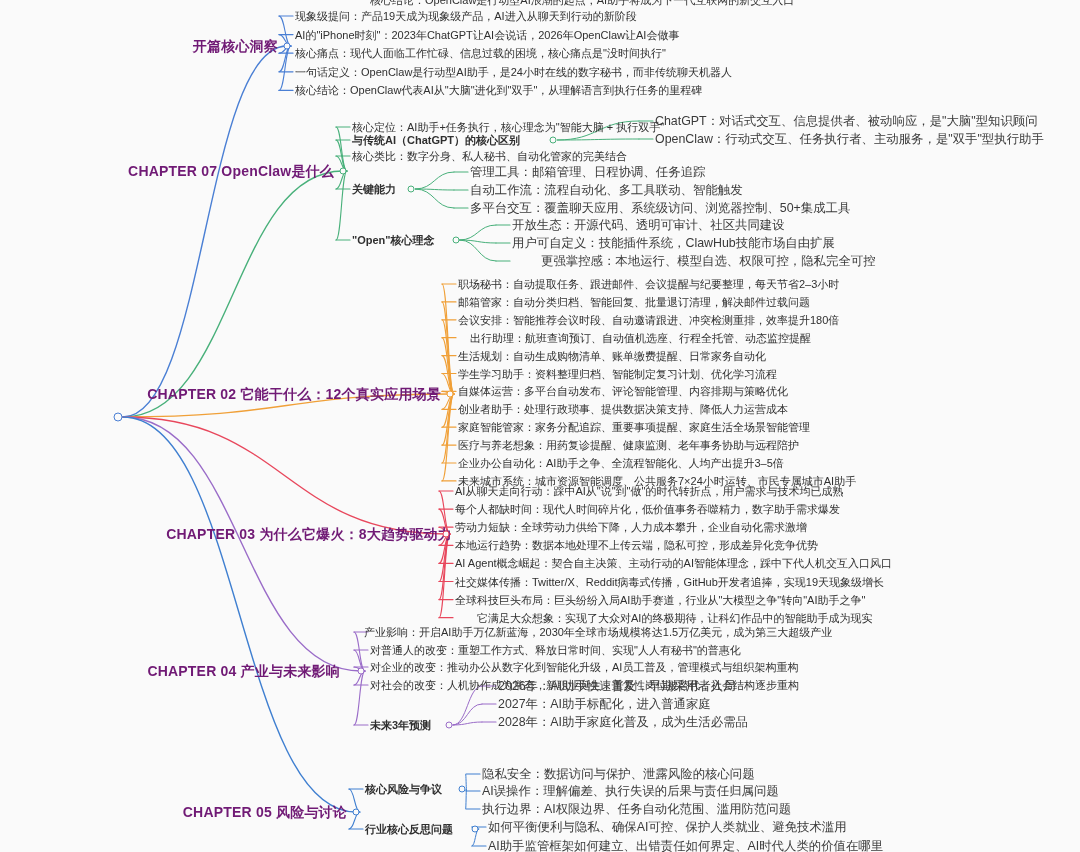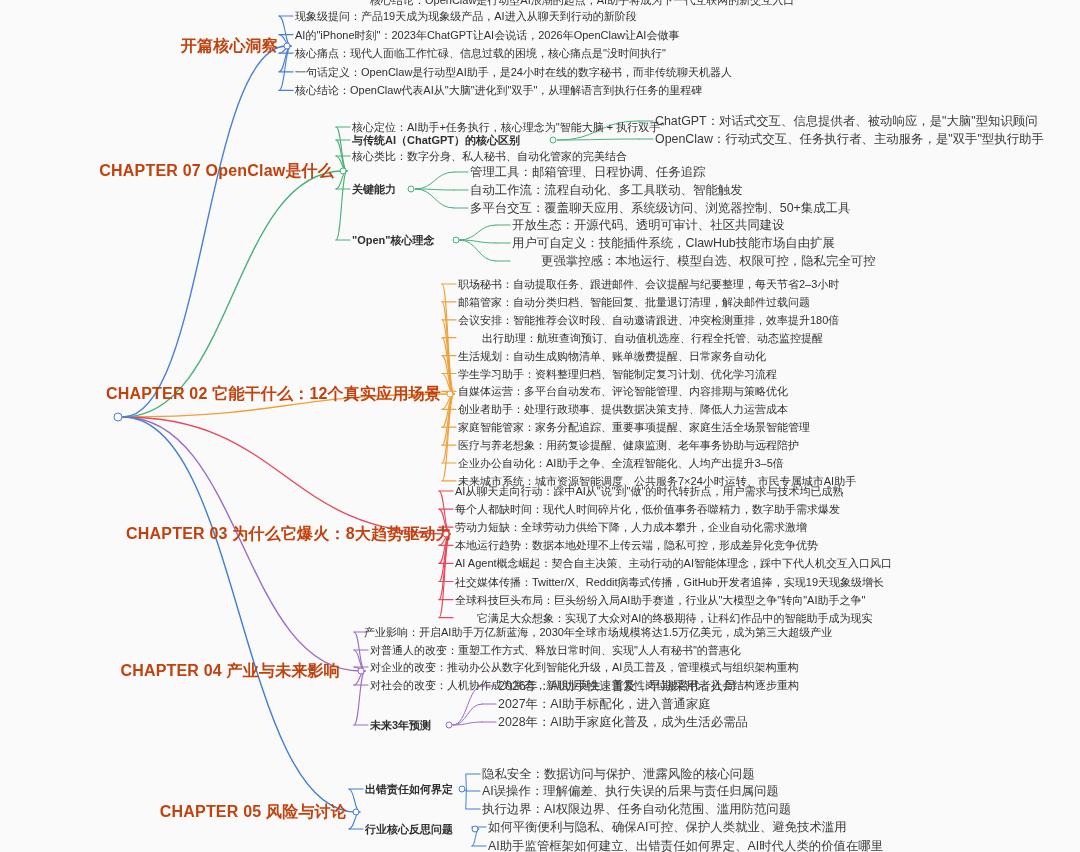--- a/index.html
+++ b/index.html
@@ -29,23 +29,23 @@
     pointer-events: none;
   }
   .node {
     position: absolute;
     white-space: nowrap;
     line-height: 1;
     transform: translateY(-50%);
   }
   
   .d1 {
-    font-size: 16px;
+    font-size: 14px;
     font-weight: bold;
-    color: #c2410c;
+    color: #701a75;
     letter-spacing: .2px;
   }
   .d2 {
     font-size: 11px;
     font-weight: bold;
     color: #2f2f2f;
   }
   .d3 {
     font-size: 12.4px;
     color: #3a3a3a;
@@ -218,21 +218,21 @@
       <div class="node d2" style="left: 352px; top: 240px;">"Open"核心理念</div>
       <div class="dot" style="left: 455.516px; top: 240px; border-color: rgb(72, 176, 122);"></div>
       <div class="node d3" style="left: 512px; top: 225px;">开放生态：开源代码、透明可审计、社区共同建设</div>
       <div class="node d3" style="left: 512px; top: 243px;">用户可自定义：技能插件系统，ClawHub技能市场自由扩展</div>
       <div class="node d3" style="left: 512px; top: 261px; margin-left: 29px;">更强掌控感：本地运行、模型自选、权限可控，隐私完全可控</div>
       <div class="node d1 anchor-right" style="left: 441px; top: 394px;">CHAPTER 02 它能干什么：12个真实应用场景</div>
       <div class="dot" style="left: 450px; top: 394px; border-color: rgb(240, 160, 56);"></div>
       <div class="node d2 plain" style="left: 458px; top: 284px;">职场秘书：自动提取任务、跟进邮件、会议提醒与纪要整理，每天节省2–3小时</div>
       <div class="node d2 plain" style="left: 458px; top: 301.9px;">邮箱管家：自动分类归档、智能回复、批量退订清理，解决邮件过载问题</div>
       <div class="node d2 plain" style="left: 458px; top: 319.8px;">会议安排：智能推荐会议时段、自动邀请跟进、冲突检测重排，效率提升180倍</div>
-      <div class="node d2 plain" style="left: 482px; top: 337.7px;">出行助理：航班查询预订、自动值机选座、行程全托管、动态监控提醒</div>
+      <div class="node d2 plain" style="left: 470px; top: 337.7px;">出行助理：航班查询预订、自动值机选座、行程全托管、动态监控提醒</div>
       <div class="node d2 plain" style="left: 458px; top: 355.6px;">生活规划：自动生成购物清单、账单缴费提醒、日常家务自动化</div>
       <div class="node d2 plain" style="left: 458px; top: 373.5px;">学生学习助手：资料整理归档、智能制定复习计划、优化学习流程</div>
       <div class="node d2 plain" style="left: 458px; top: 391.4px;">自媒体运营：多平台自动发布、评论智能管理、内容排期与策略优化</div>
       <div class="node d2 plain" style="left: 458px; top: 409.3px;">创业者助手：处理行政琐事、提供数据决策支持、降低人力运营成本</div>
       <div class="node d2 plain" style="left: 458px; top: 427.2px;">家庭智能管家：家务分配追踪、重要事项提醒、家庭生活全场景智能管理</div>
       <div class="node d2 plain" style="left: 458px; top: 445.1px;">医疗与养老想象：用药复诊提醒、健康监测、老年事务协助与远程陪护</div>
       <div class="node d2 plain" style="left: 458px; top: 463px;">企业办公自动化：AI助手之争、全流程智能化、人均产出提升3–5倍</div>
       <div class="node d2 plain" style="left: 458px; top: 480.9px;">未来城市系统：城市资源智能调度、公共服务7×24小时运转、市民专属城市AI助手</div>
       <div class="node d1 anchor-right" style="left: 452px; top: 534px;">CHAPTER 03 为什么它爆火：8大趋势驱动力</div>
       <div class="dot" style="left: 446px; top: 534px; border-color: rgb(232, 71, 92);"></div>
@@ -251,21 +251,21 @@
       <div class="node d2 plain" style="left: 370px; top: 667px;">对企业的改变：推动办公从数字化到智能化升级，AI员工普及，管理模式与组织架构重构</div>
       <div class="node d2 plain" style="left: 370px; top: 685px;">对社会的改变：人机协作成为常态，新职业诞生，重复性岗位被替代，社会结构逐步重构</div>
       <div class="node d2" style="left: 370px; top: 725px;">未来3年预测</div>
       <div class="dot" style="left: 448.984px; top: 725px; border-color: rgb(154, 108, 200);"></div>
       <div class="node d3" style="left: 498px; top: 686px;">2026年：AI助手快速普及，早期采用者入局</div>
       <div class="node d3" style="left: 498px; top: 704px;">2027年：AI助手标配化，进入普通家庭</div>
       <div class="node d3" style="left: 498px; top: 722px;">2028年：AI助手家庭化普及，成为生活必需品</div>
       <div class="node d2 plain" style="left: 370px;">核心结论：OpenClaw是行动型AI浪潮的起点，AI助手将成为下一代互联网的新交互入口</div>
       <div class="node d1 anchor-right" style="left: 347px; top: 812px;">CHAPTER 05 风险与讨论</div>
       <div class="dot" style="left: 356px; top: 812px; border-color: rgb(63, 127, 208);"></div>
-      <div class="node d2" style="left: 365px; top: 789px;">出错责任如何界定</div>
+      <div class="node d2" style="left: 365px; top: 789px;">核心风险与争议</div>
       <div class="dot" style="left: 462.156px; top: 789px; border-color: rgb(63, 127, 208);"></div>
       <div class="node d3" style="left: 482px; top: 774px;">隐私安全：数据访问与保护、泄露风险的核心问题</div>
       <div class="node d3" style="left: 482px; top: 791px;">AI误操作：理解偏差、执行失误的后果与责任归属问题</div>
       <div class="node d3" style="left: 482px; top: 809px;">执行边界：AI权限边界、任务自动化范围、滥用防范问题</div>
       <div class="node d2" style="left: 365px; top: 829px;">行业核心反思问题</div>
       <div class="dot" style="left: 474.75px; top: 829px; border-color: rgb(63, 127, 208);"></div>
       <div class="node d3" style="left: 488px; top: 827px;">如何平衡便利与隐私、确保AI可控、保护人类就业、避免技术滥用</div>
       <div class="node d3" style="left: 488px; top: 846px;">AI助手监管框架如何建立、出错责任如何界定、AI时代人类的价值在哪里</div>
     </div>
 </div>

